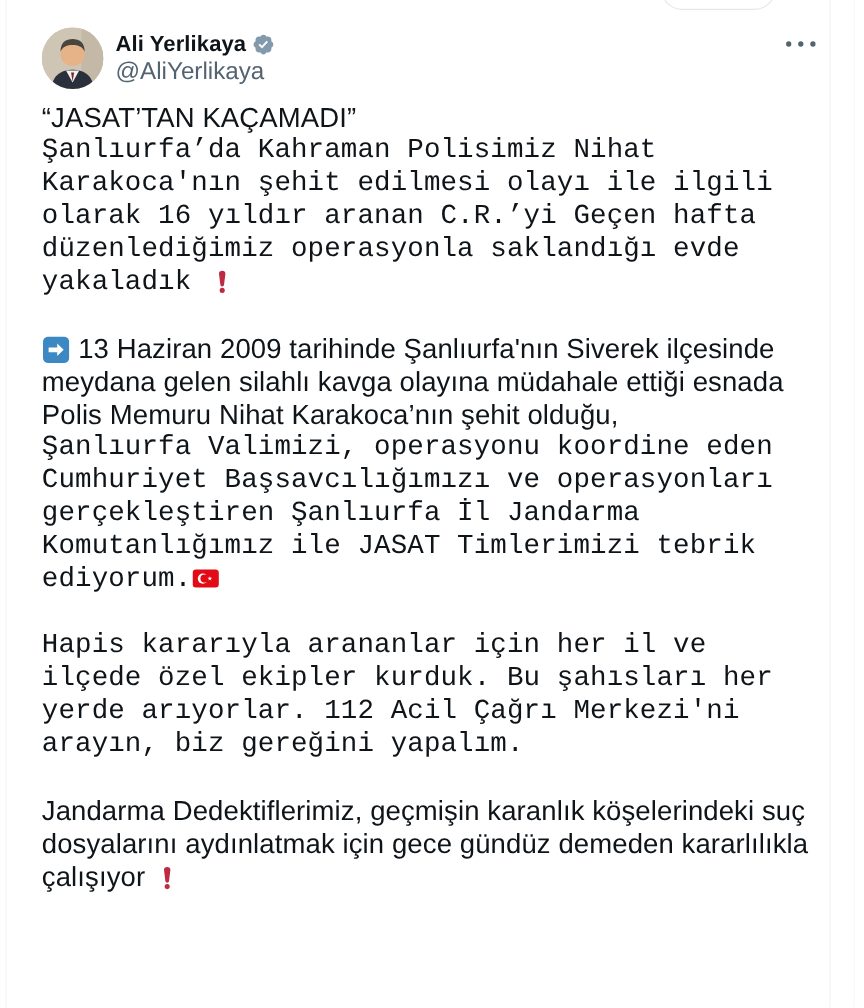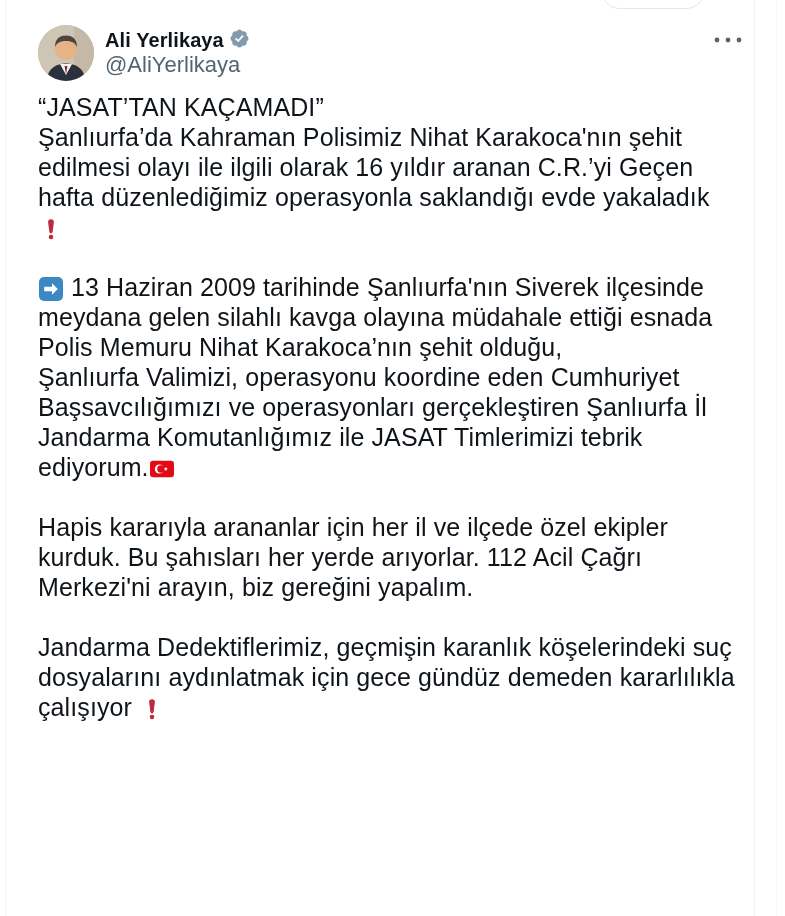--- a/index.html
+++ b/index.html
@@ -28,21 +28,21 @@
     width:708px;
     display:flex; align-items:flex-start;
   }
   .avatar {
     width:56px; height:56px; border-radius:50%;
     overflow:hidden; flex:0 0 56px;
     background:#cfc5b4;
   }
   .avatar svg { display:block; width:56px; height:56px; }
   .id-block { margin-left:11px; flex:1 1 auto; padding-top:3px; }
-  .name-row { display:flex; }
+  .name-row { display:flex; align-items:center; }
   .display-name {
     font-size:20px; font-weight:bold; color:#0f1419;
     letter-spacing:0.1px; line-height:24px;
   }
   .badge { margin-left:5px; display:inline-flex; }
   .badge svg { width:21px; height:21px; }
   .handle { font-size:22px; color:#536471; line-height:24px; margin-top:1px; }
 
   .more-button {
     flex:0 0 auto; margin-top:8px; padding:4px;
@@ -52,21 +52,21 @@
   .more-button svg { display:block; }
 
   .post-body {
     position:absolute; left:38px; top:92px;
     width:700px;
     font-size:25px; line-height:30px;
     color:#0f1419;
     letter-spacing:0.1px;
   }
   .post-paragraph { margin:0; }
-  .post-paragraph.gap { margin-bottom:30px; }
+  .post-paragraph.gap { margin-bottom:30px;font-family:Liberation Mono, monospace; }
   .emoji {
     display:inline-block; vertical-align:-5px;
     width:24px; height:24px; margin:0 1px;
   }
   .emoji svg { display:block; width:24px; height:24px; }
 </style>
 </head>
 <body>
 
 <div class="v-line left"></div>

